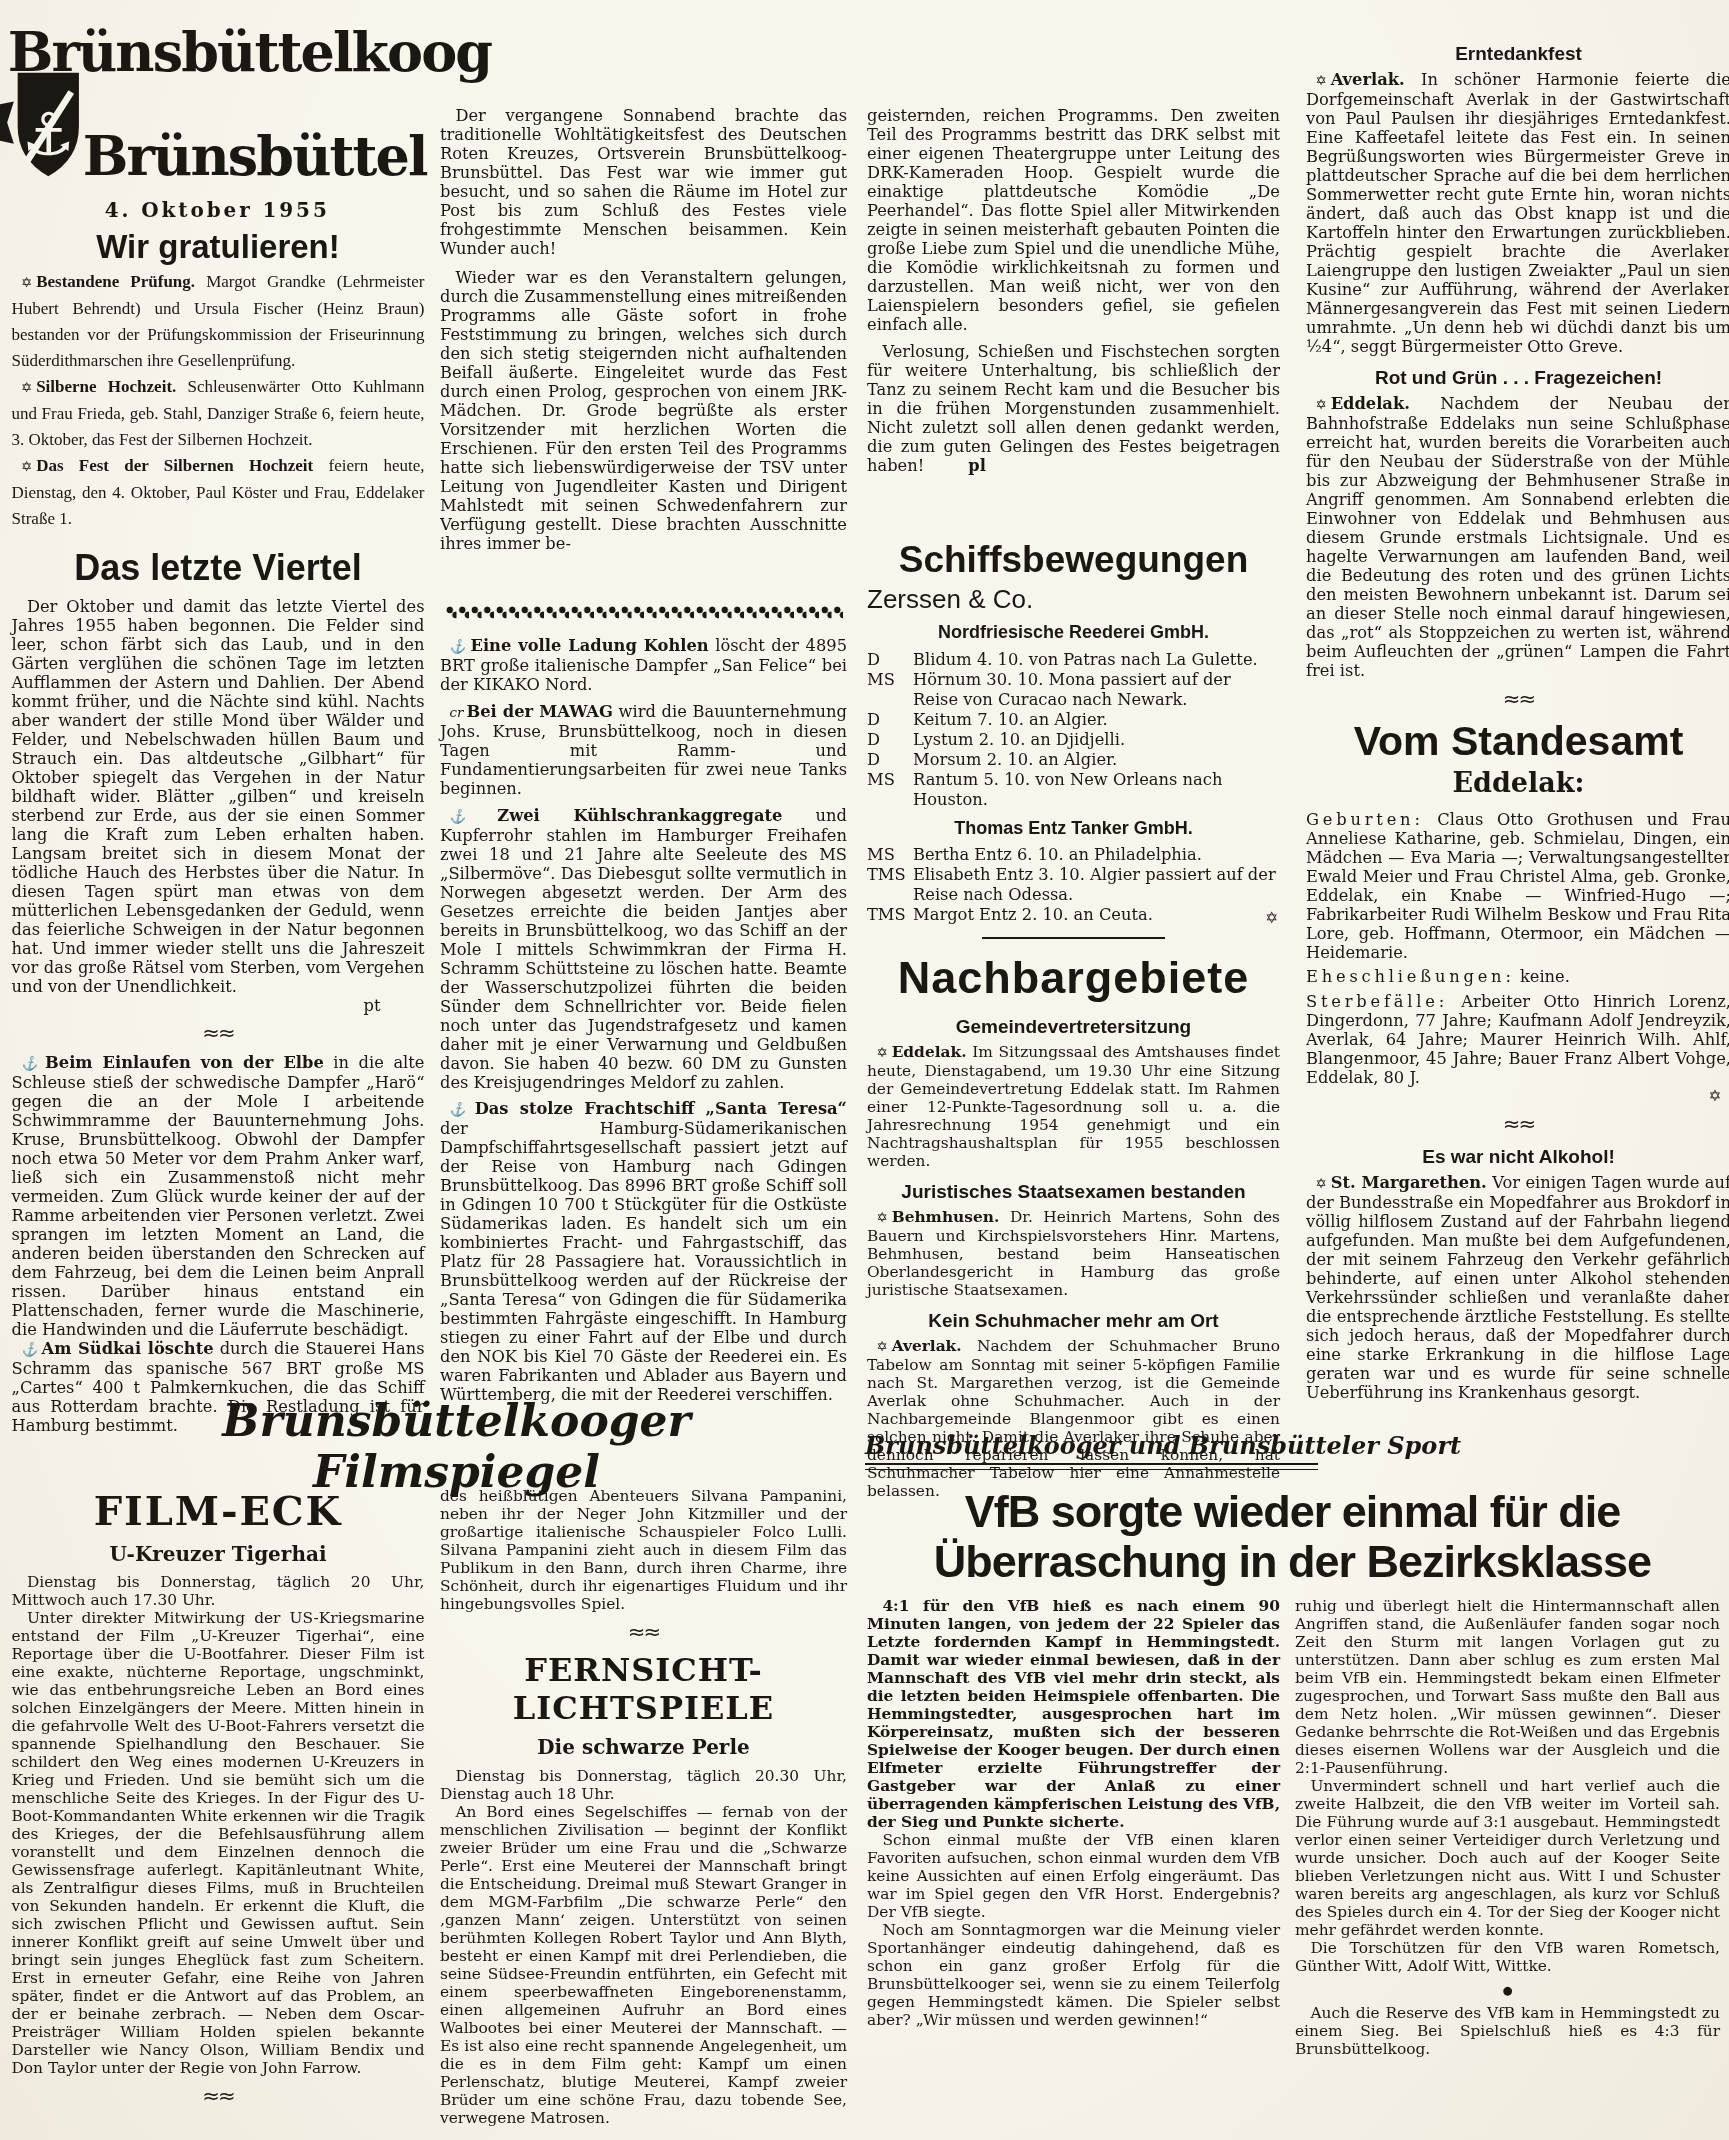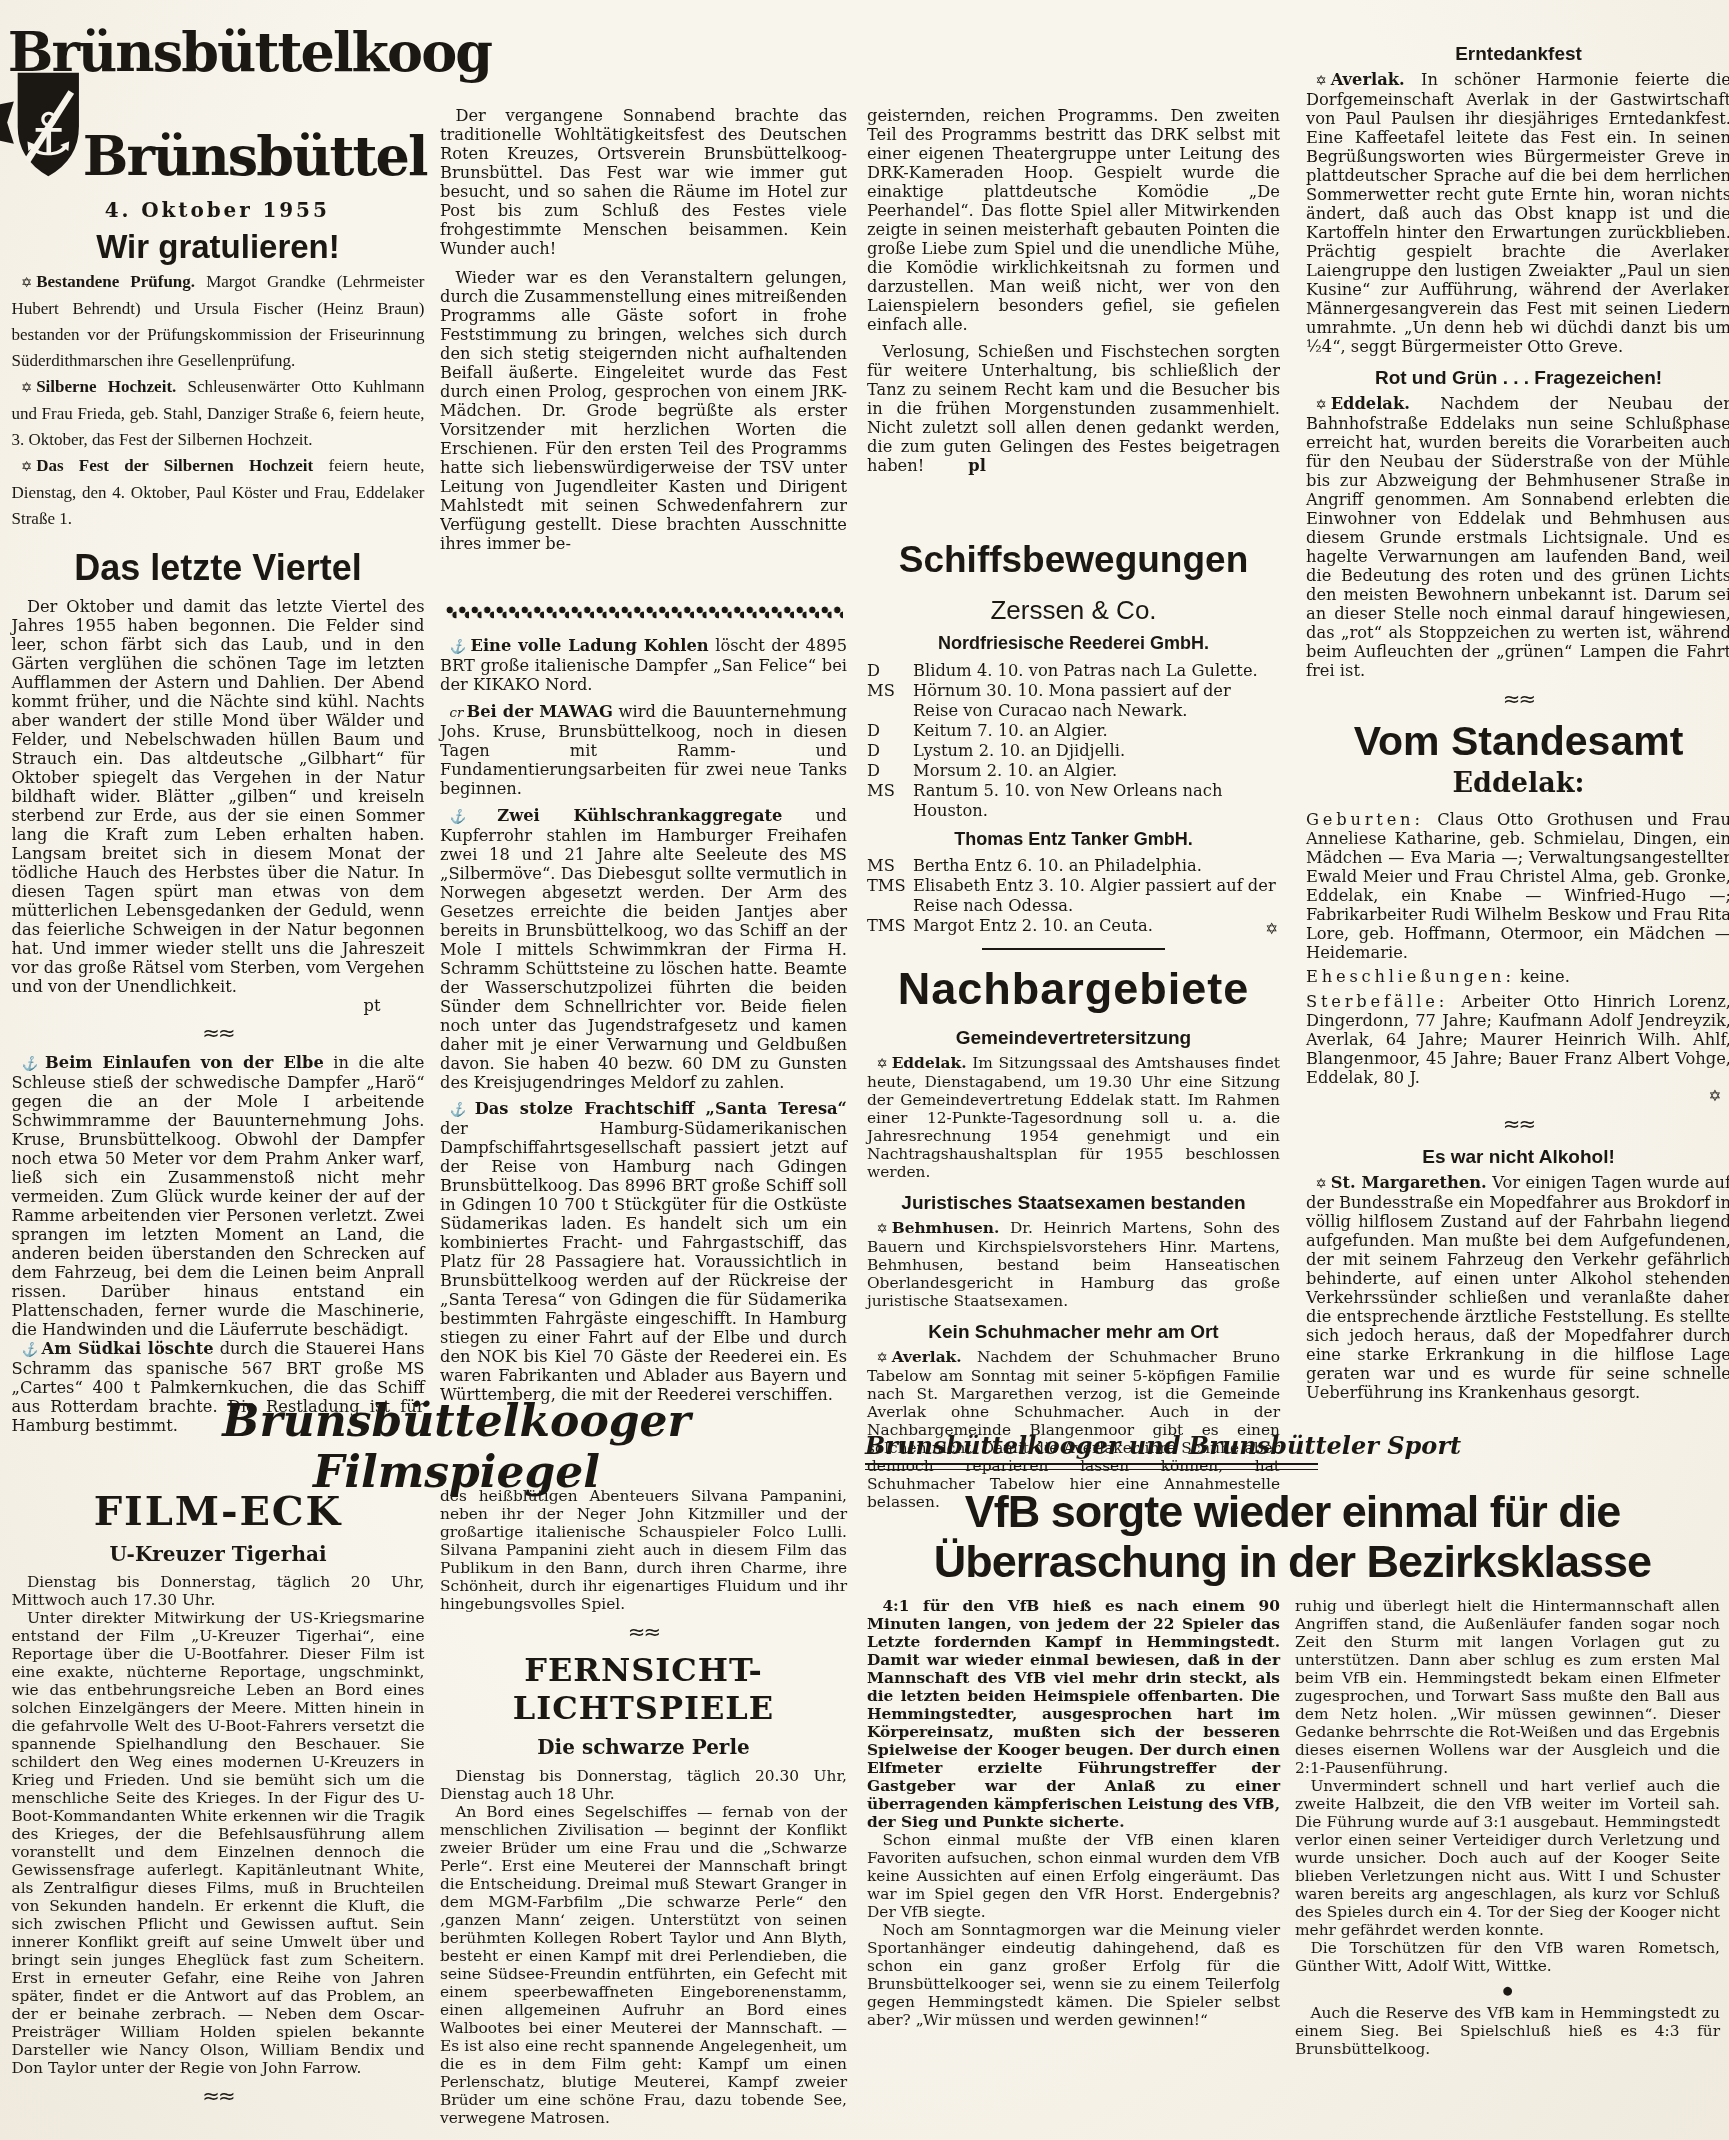--- a/index.html
+++ b/index.html
@@ -43,21 +43,21 @@
   .h-mid{font-size:19px;text-align:center;margin:11.5px 0 4.8px;}
   .squig{text-align:center;font-size:21px;line-height:1;margin:8.6px 0;font-family:"DejaVu Sans",sans-serif;letter-spacing:-1.9px;}
   .chain{height:12.5px;margin:15.4px 3.8px 17.3px;background-repeat:repeat-x;
      background-image:radial-gradient(circle at 5.8px 3.8px,#1b1712 2.9px,transparent 3.6px),
                       radial-gradient(circle at 11.5px 8.6px,#1b1712 2.9px,transparent 3.6px);
      background-size:12.5px 12.5px;}
   .short-rule{width:183px;border-top:2.4px solid #1b1712;margin:11.5px auto 9.6px;}
 
   
   .ship-title{font-size:37px;}
-  .agency{font-size:26px;text-align:center;margin-top:14px;font-family:"Liberation Sans","DejaVu Sans",sans-serif;}
+  .agency{font-size:26px;text-align:left;margin-top:3px;font-family:"Liberation Sans","DejaVu Sans",sans-serif;}
   .fleet-name{font-size:18px;text-align:center;margin:7.7px 0 6.7px;}
   .ship-row{display:flex;font-size:16.3px;line-height:20px;}
   .ship-prefix{width:46px;flex:none;}
   .ship-text{flex:1;}
   .fleet2-wrap{position:relative;}
   .fleet-star{position:absolute;right:1.9px;bottom:-1.9px;font-size:15.4px;}
 
   .nachbar-title{font-size:45px;letter-spacing:1px;text-align:center;margin:13.4px 0 7.7px;}
 
   

